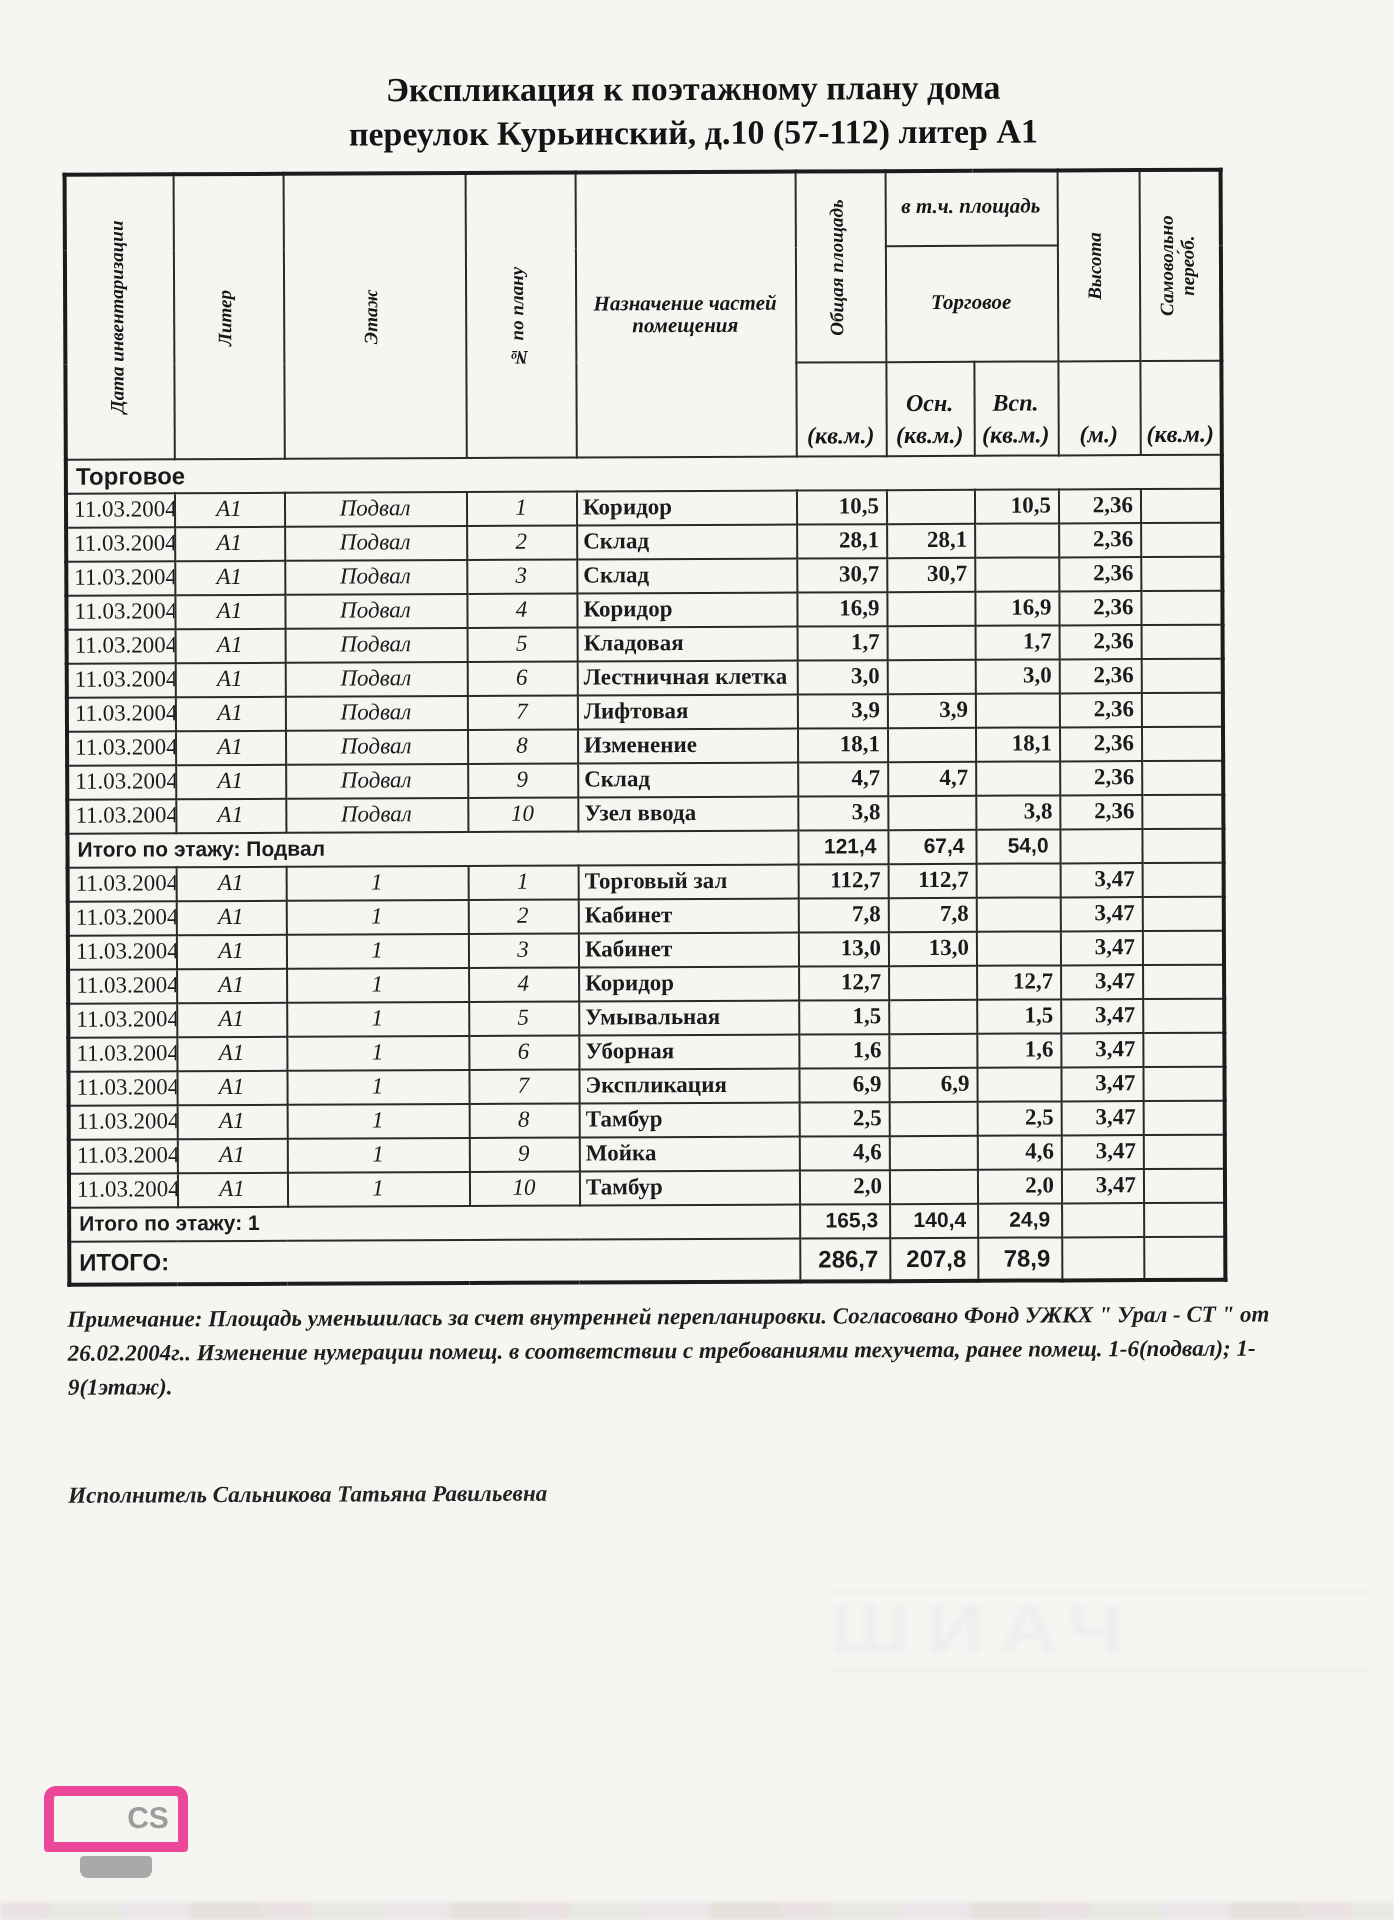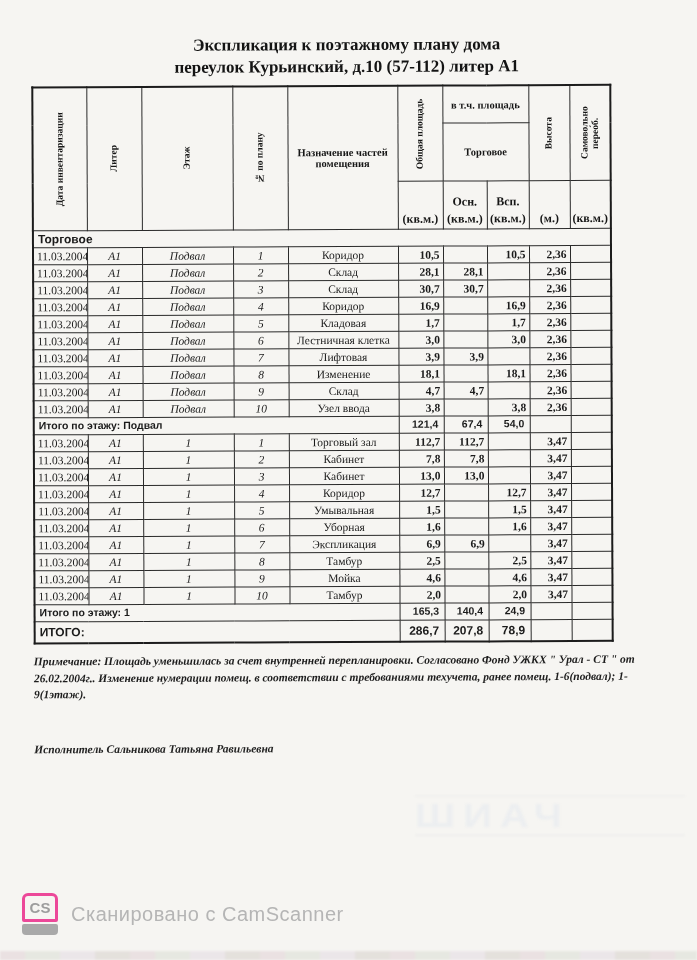--- a/index.html
+++ b/index.html
@@ -11,34 +11,34 @@
   }
   .content{position:absolute;inset:0;transform:rotate(-0.25deg);}
   .title{margin-top:34px;text-align:center;font-weight:bold;font-size:17px;line-height:1.32;color:#141414;}
   .title div{white-space:nowrap;}
 
   table.expl{
     border-collapse:collapse;table-layout:fixed;width:578px;
     margin:6px 0 0 33px;border:2px solid #1c1c1c;
   }
   .expl th,.expl td{border:1px solid #2a2a2a;padding:0 3px;overflow:hidden;}
-  .expl thead th{font-weight:bold;font-size:10.5px;vertical-align:middle;padding:12px 2px;color:#161616;}
+  .expl thead th{font-weight:bold;font-size:10.5px;vertical-align:middle;padding:12px 2px;color:#161616;font-style:italic;}
   tr.h1{height:20px;} tr.h2{height:56px;} tr.h3{height:26px;}
   .vtxt{
     writing-mode:vertical-rl;transform:rotate(180deg);
     margin:0 auto;line-height:1.1;font-size:9.5px;font-weight:bold;white-space:nowrap;
   }
   .vtxt.wrap{white-space:normal;max-height:70px;}
   th.small-h{font-size:9.5px;}
   tr.h3 th{font-size:12px;vertical-align:bottom;padding-bottom:2px;line-height:1.35;}
 
   .expl tbody td{font-size:11.5px;height:16px;line-height:1.05;vertical-align:middle;}
   .c-date{font-size:10.5px;text-align:center;padding:0 1px;margin-top:23px;}
   .c-center{text-align:center;font-style:italic;}
-  .c-name{text-align:center;padding-left:4px;}
+  .c-name{text-align:left;padding-left:4px;font-weight:bold;}
   .c-num{text-align:right;padding-right:5px;font-weight:bold;}
 
   tbody.section td{
     font-family:"Liberation Sans",sans-serif;font-weight:bold;font-size:12px;
     text-align:left;padding-left:4px;height:16px;
   }
   tbody.subtotal td{
     font-family:"Liberation Sans",sans-serif;font-weight:bold;font-size:10.5px;height:16px;
   }
   tbody.subtotal td.label,tbody.grand td.label{text-align:left;padding-left:4px;}
@@ -62,23 +62,23 @@
     font-size:40px;font-weight:bold;letter-spacing:8px;
     color:#eceef0;filter:blur(1px);transform:scaleY(.85);
     border-top:1px solid rgba(210,214,218,.35);
     border-bottom:1px solid rgba(210,214,218,.3);
     user-select:none;
   }
 
   .cs-footer{position:absolute;left:22px;top:893px;display:flex;align-items:center;gap:13px;}
   .cs-logo{display:flex;flex-direction:column;align-items:center;}
   .cs-box{
-    width:30px;height:23px;border:3px solid #ec4899;border-radius:6px 6px 2px 2px;
+    width:30px;height:23px;border:5px solid #ec4899;border-radius:6px 6px 2px 2px;
     display:flex;align-items:center;justify-content:center;
-    font-family:"Liberation Sans",sans-serif;font-weight:bold;font-size:15px;color:#9d9d9d;
+    font-family:"Liberation Sans",sans-serif;font-weight:bold;font-size:15px;color:#9d9d9d;padding-left:32px;
   }
   .cs-base{width:36px;height:11px;background:#a9a9a9;border-radius:2px 2px 4px 4px;margin-top:2px;}
   .cs-text{font-family:"Liberation Sans",sans-serif;font-size:20px;color:#b5b5b5;letter-spacing:.5px;}
 
   .scan-edge{
     position:absolute;left:0;right:0;bottom:0;height:9px;
     background:repeating-linear-gradient(90deg,#e3d4d8 0 25px,#dde0d6 25px 60px,#e5dde4 60px 95px,#d9d4cf 95px 130px);
     opacity:.6;filter:blur(1px);
   }
 </style>
@@ -433,16 +433,15 @@
   <div class="executor">Исполнитель Сальникова Татьяна Равильевна</div>
 </div>
 
 <div class="bleed-watermark">ШИАЧ</div>
 
 <div class="cs-footer">
   <div class="cs-logo">
     <div class="cs-box">CS</div>
     <div class="cs-base"></div>
   </div>
-  <div class="cs-text">Сканировано с CamScanner</div>
 </div>
 
 <div class="scan-edge"></div>
 
 </body></html>

